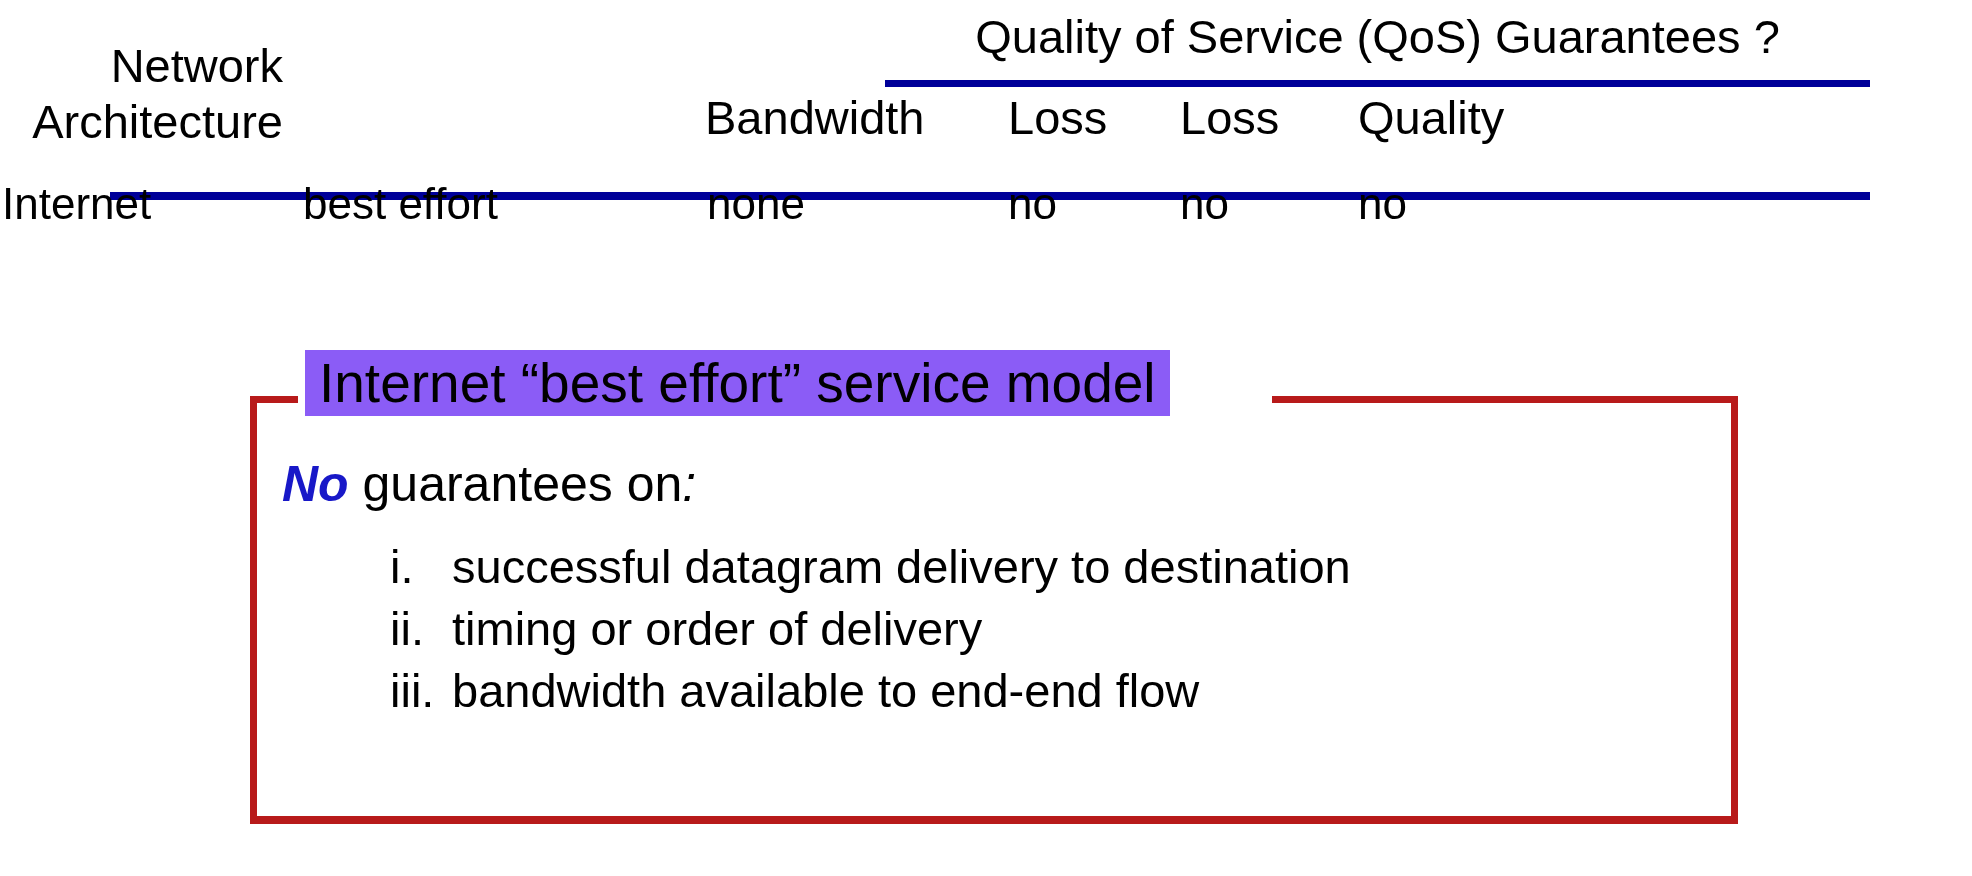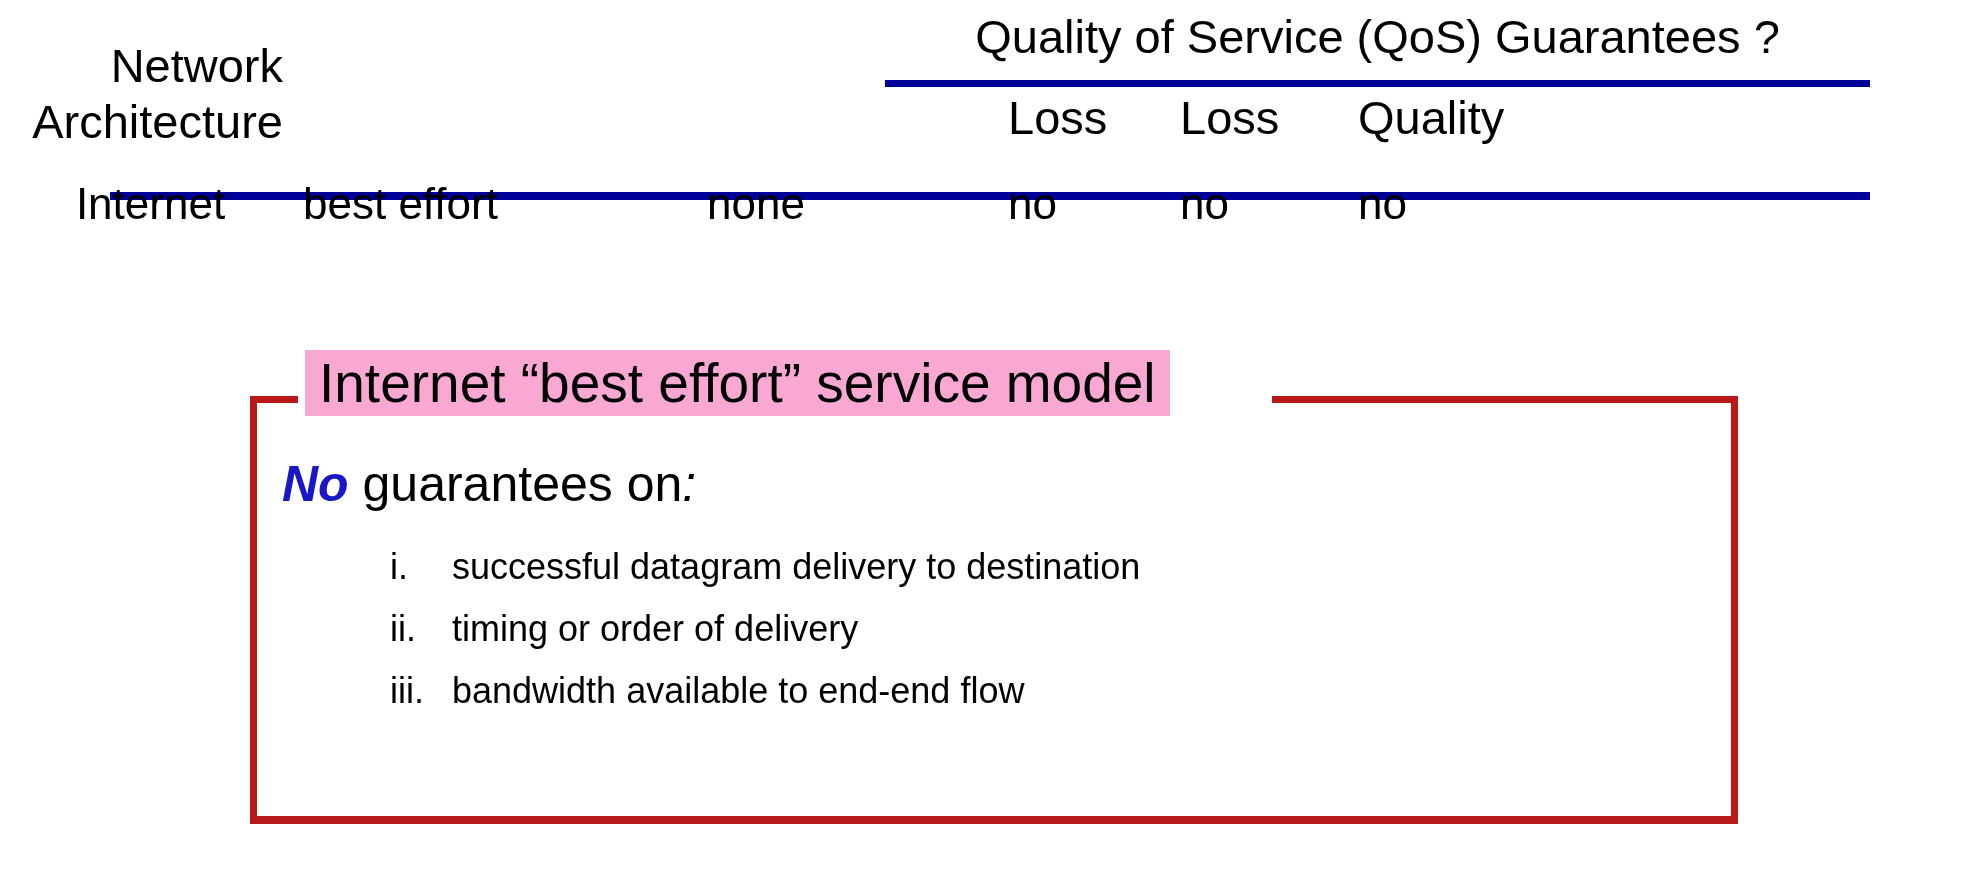--- a/index.html
+++ b/index.html
@@ -57,21 +57,21 @@
   .hdr-order { left: 1180px;top: 90px;  text-align: left; }
   .hdr-time  { left: 1358px;top: 90px;  text-align: left; }
 
   .cell {
     position: absolute;
     font-size: 44px;
     line-height: 52px;
     white-space: nowrap;
     top: 178px;
   }
-  .c-arch  { left: 18px;  width: 265px; text-align: center; }
+  .c-arch  { left: 2px;  width: 265px; }
   .c-model { left: 303px; text-align: left; }
   .c-bw    { left: 707px; text-align: left; }
   .c-loss  { left: 1008px;text-align: left; }
   .c-order { left: 1180px;text-align: left; }
   .c-time  { left: 1358px;text-align: left; }
 
   
   #callout {
     position: absolute;
     left: 250px;
@@ -87,21 +87,21 @@
   .edge-top-a  { left: 0;      top: 0;    width: 48px; height: 7px; }
   .edge-top-b  { left: 1022px; top: 0;    width: 466px;height: 7px; }
 
   .callout-title {
     position: absolute;
     left: 55px;
     top: -46px;
     font-size: 55px;
     line-height: 66px;
     white-space: nowrap;
-    background: #f9a8d4;
+    background: #8b5cf6;
     padding: 0 14px;
   }
 
   .no-guarantees {
     position: absolute;
     left: 32px;
     top: 58px;
     font-size: 50px;
     line-height: 60px;
     white-space: nowrap;
@@ -113,21 +113,21 @@
   }
   .colon-ital { font-style: italic; }
 
   .sub-list {
     position: absolute;
     left: 140px;
     top: 140px;
     width: 1320px;
   }
   .sub-item {
-    font-size: 36px;
+    font-size: 47px;
     line-height: 62px;
     white-space: nowrap;
     display: block;
   }
   .marker {
     display: inline-block;
     width: 62px;
     text-align: left;
   }
 </style>
@@ -139,20 +139,21 @@
   <div class="qos-title">Quality of Service (QoS) Guarantees ?</div>
 
   <div class="rule-blue rule-top"></div>
 
   <div class="hdr hdr-net">
     <div>Network</div>
     <div>Architecture</div>
   </div>
 
 
+  <div class="hdr hdr-bw">Bandwidth</div>
   <div class="hdr hdr-loss">Loss</div>
   <div class="hdr hdr-order">Loss</div>
   <div class="hdr hdr-time">Quality</div>
 
   <div class="rule-blue rule-main"></div>
 
   <div class="cell c-arch">Internet</div>
   <div class="cell c-model">best effort</div>
   <div class="cell c-bw">none</div>
   <div class="cell c-loss">no</div>

